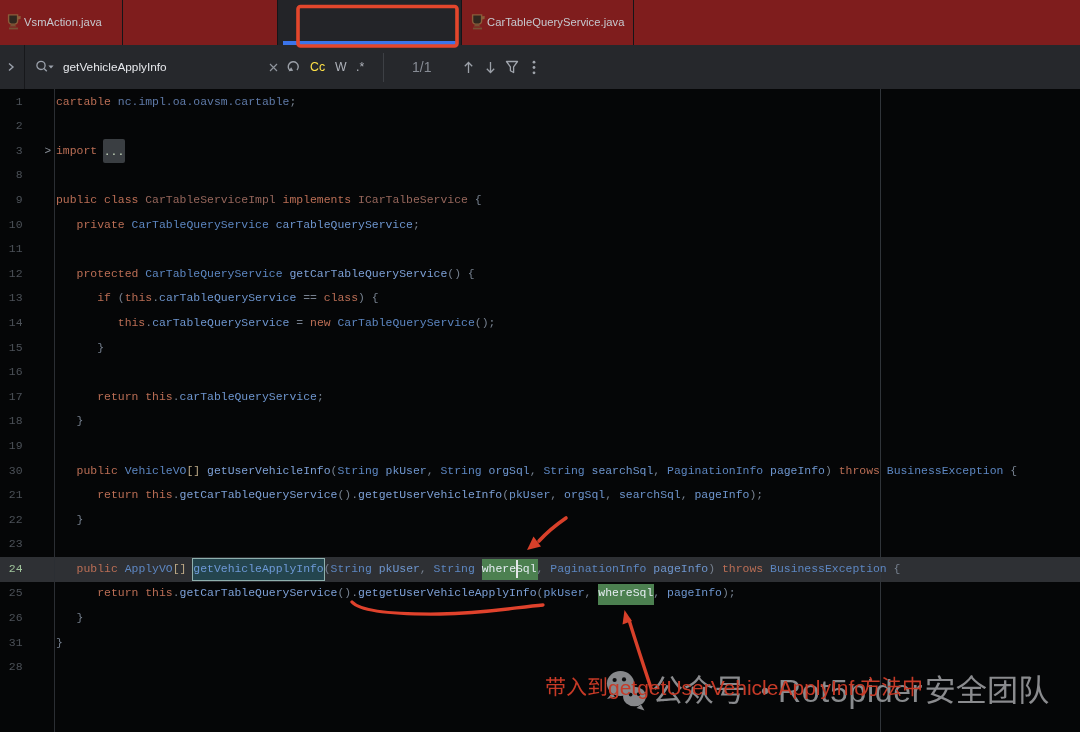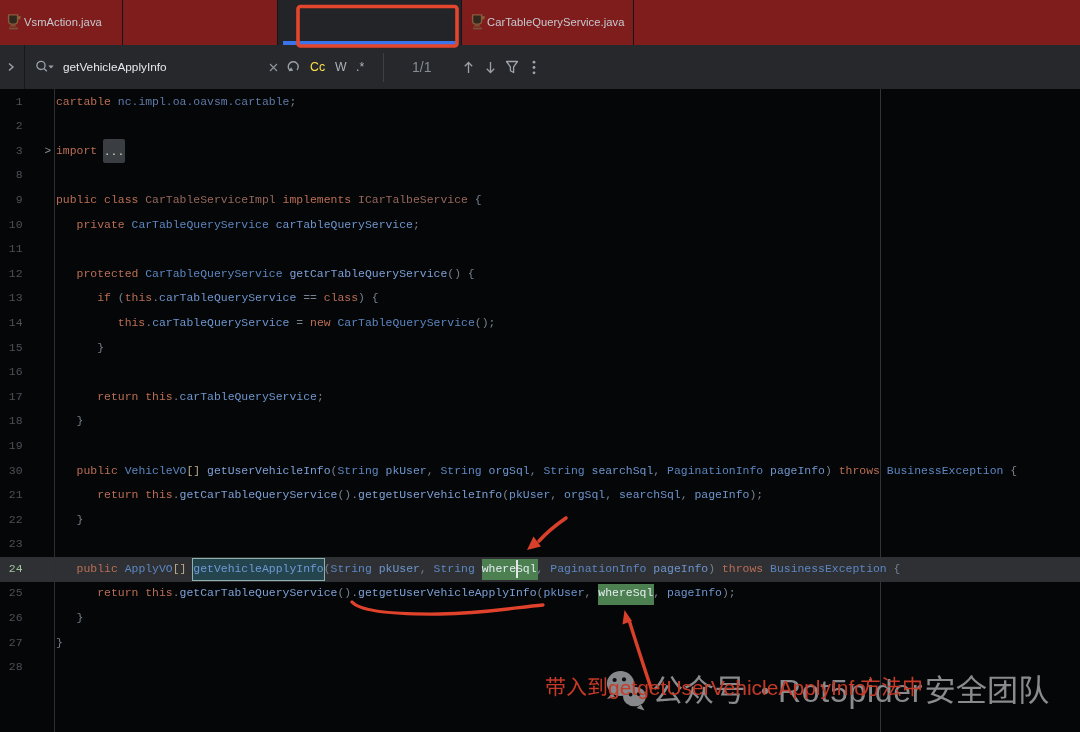--- a/index.html
+++ b/index.html
@@ -115,21 +115,21 @@
 <span>17</span>
 <span>18</span>
 <span>19</span>
 <span>30</span>
 <span>21</span>
 <span>22</span>
 <span>23</span>
 <span class="cur">24</span>
 <span>25</span>
 <span>26</span>
-<span>27</span>
+<span>31</span>
 <span>28</span></pre>
     <pre id="code"><span class="k">cartable</span> <span class="g">nc.impl.oa.oavsm.cartable</span><span class="p">;</span>
 
 <span class="k">import</span>
 
 <span class="k">public class</span> <span class="r">CarTableServiceImpl</span> <span class="k">implements</span> <span class="r">ICarTalbeService</span> <span class="p">{</span>
    <span class="k">private</span> <span class="t">CarTableQueryService</span> <span class="v">carTableQueryService</span><span class="p">;</span>
 
    <span class="k">protected</span> <span class="t">CarTableQueryService</span> <span class="m">getCarTableQueryService</span><span class="p">() {</span>
       <span class="k">if</span> <span class="p">(</span><span class="k">this</span><span class="p">.</span><span class="v">carTableQueryService</span> <span class="p">==</span> <span class="k">class</span><span class="p">) {</span>

